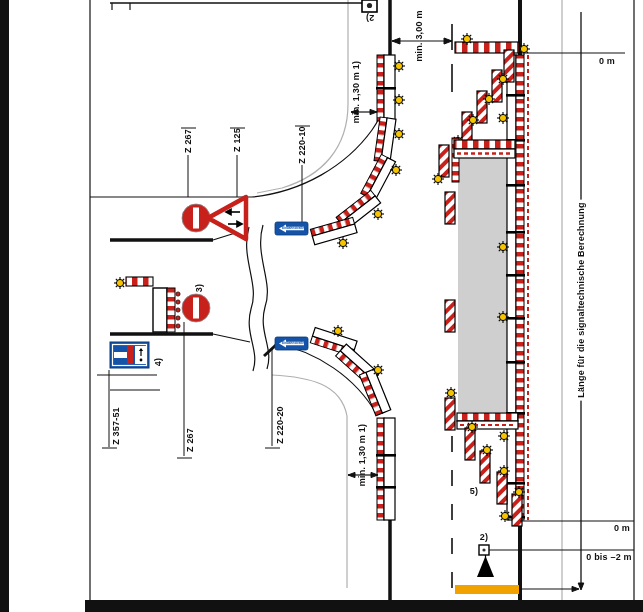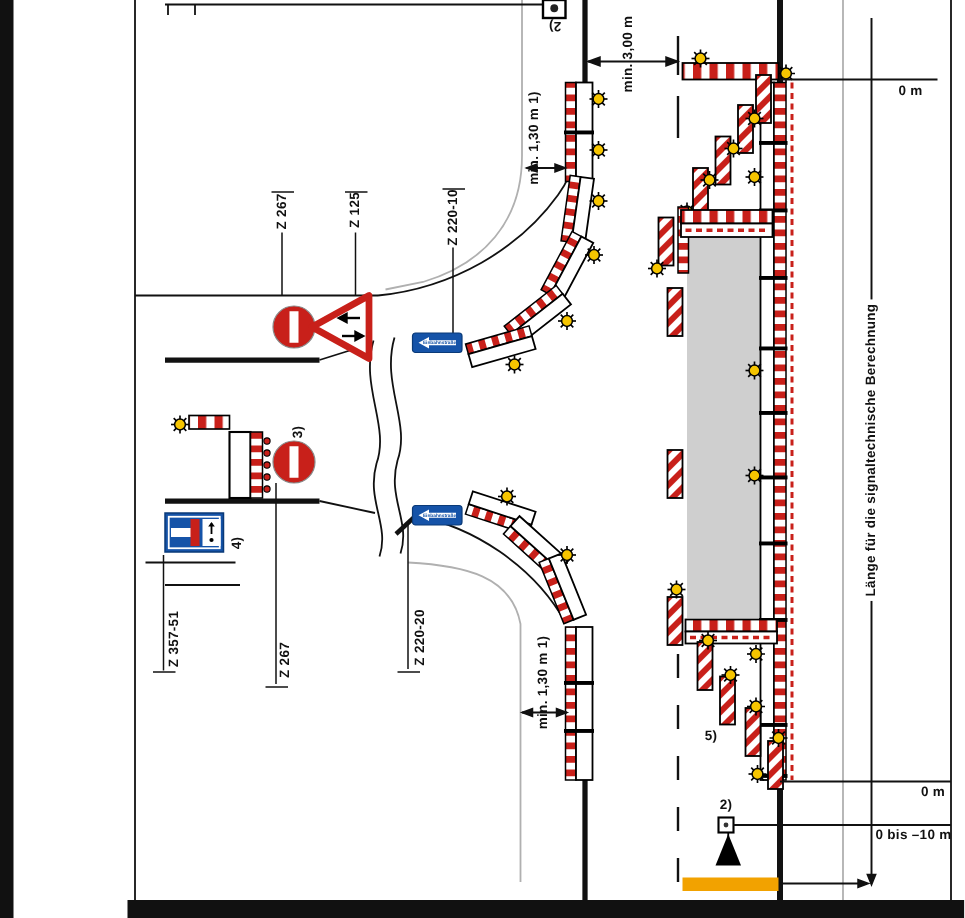--- a/index.html
+++ b/index.html
@@ -296,20 +296,20 @@
 <div class="lbl rotccw" style="left:158px;top:362px">4)</div>
 <div class="lbl" style="left:474px;top:491px">5)</div>
 <div class="lbl" style="left:484px;top:537px">2)</div>
 
 <div class="lbl rotccw" style="left:419px;top:36px">min. 3,00 m</div>
 <div class="lbl rotccw" style="left:356px;top:92px">min. 1,30 m 1)</div>
 <div class="lbl rotccw" style="left:362px;top:455px">min. 1,30 m 1)</div>
 
 <div class="lbl" style="left:607px;top:61px">0 m</div>
 <div class="lbl" style="left:622px;top:528px">0 m</div>
-<div class="lbl" style="left:609px;top:557px">0 bis –10 m</div>
+<div class="lbl" style="left:609px;top:557px">0 bis –2 m</div>
 
 <div class="lbl rotccw laenge" style="left:581px;top:300px">Länge für die signaltechnische Berechnung</div>
 
 <div class="lbl einb" style="left:293px;top:228.5px">Einbahnstraße</div>
 <div class="lbl einb" style="left:293px;top:343.5px">Einbahnstraße</div>
 
 </div>
 
 </body></html>

